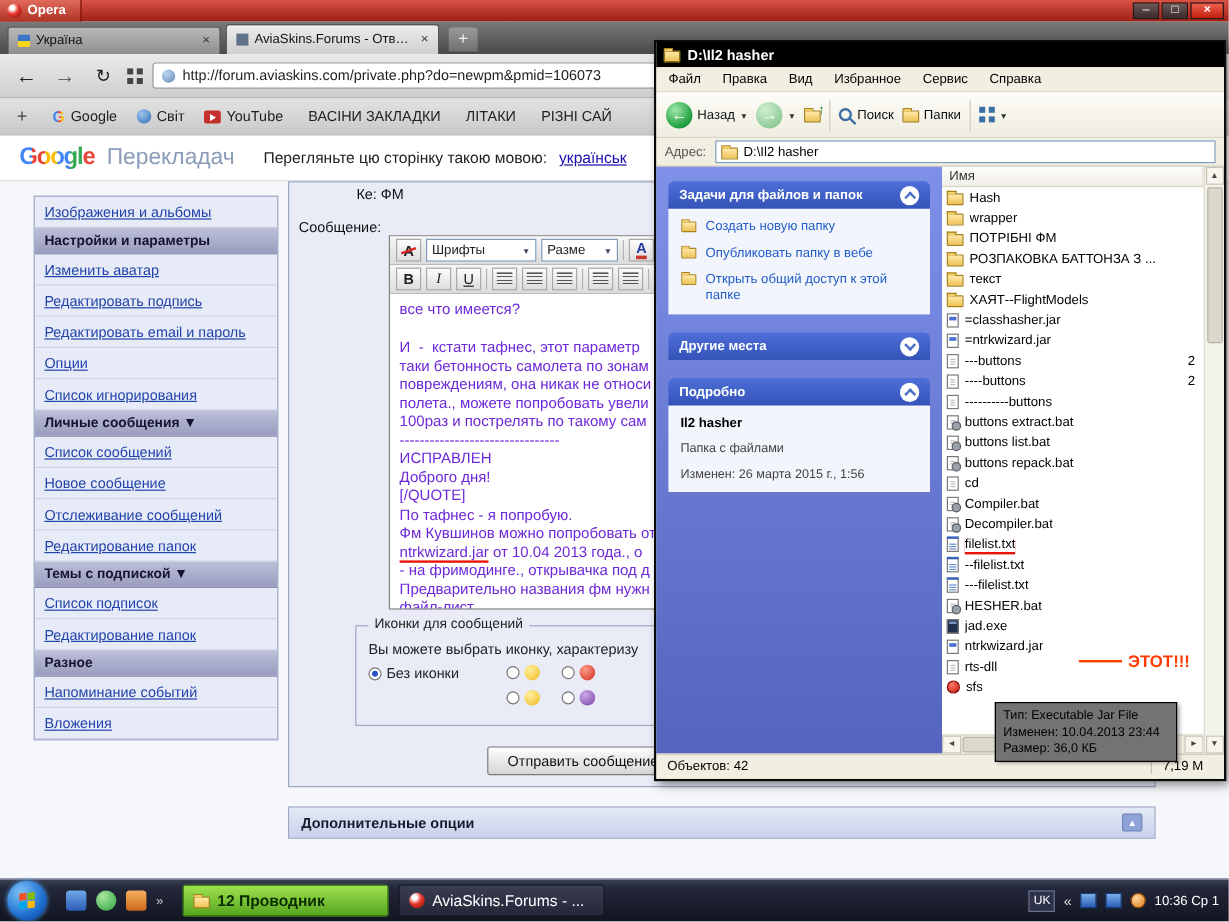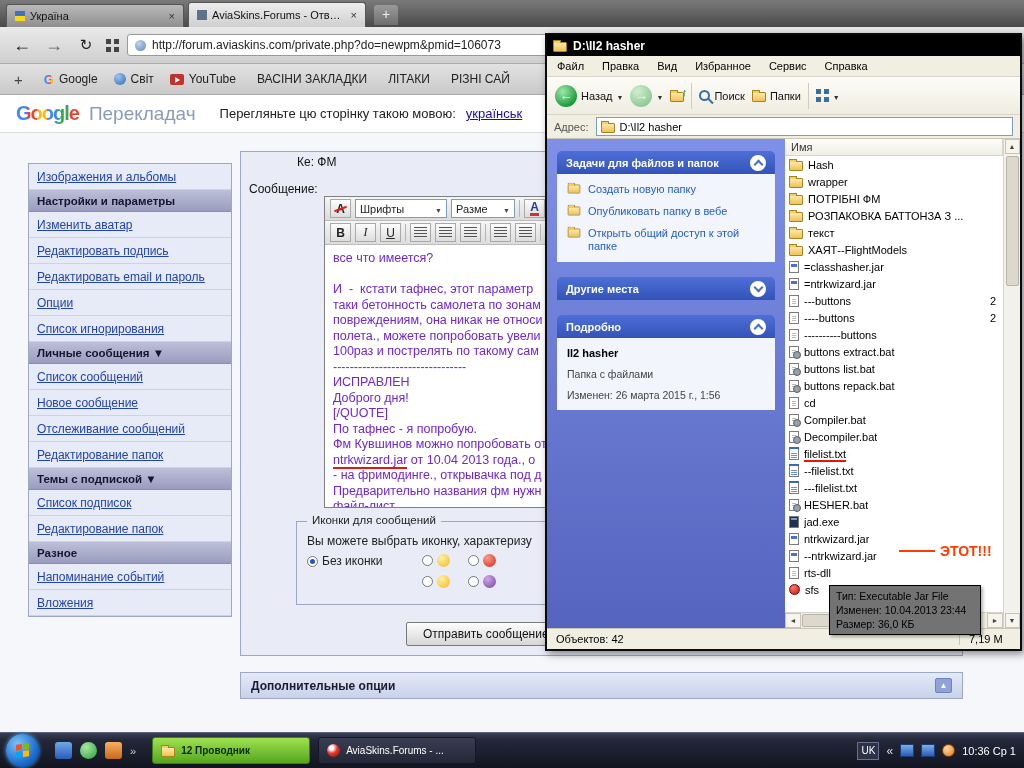--- a/index.html
+++ b/index.html
@@ -189,39 +189,50 @@
 .orb-flag { position:absolute; left:10px; top:10px; width:13px; height:13px; display:grid; grid-template-columns:6px 6px; grid-template-rows:6px 6px; gap:1px; transform:skewY(-6deg); }
 .orb-flag i:nth-child(1){background:#F35325;} .orb-flag i:nth-child(2){background:#81BC06;}
 .orb-flag i:nth-child(3){background:#05A6F0;} .orb-flag i:nth-child(4){background:#FFBA08;}
 .ql { display:flex; align-items:center; gap:8px; padding:0 8px; }
 .qli { width:17px; height:17px; border-radius:3px; flex:none; }
 .qli.blue { background:linear-gradient(#6FA8E8,#2A5CB8); }
 .qli.green { background:radial-gradient(circle at 35% 30%,#A8E8A0,#2A9E3A); border-radius:50%; }
 .qli.orange { background:linear-gradient(#F8B060,#C86818); }
 .ql-more { color:#CCC; font-size:11px; }
 .ql-more::before { content:"»"; }
-.task-btn { height:27px; width:158px; margin-left:8px; border-radius:3px; display:flex; align-items:center; gap:6px; padding:0 8px; font-size:10px; color:#fff; white-space:nowrap; overflow:hidden; border:1px solid #151724; background:linear-gradient(#3A3E52,#242738); }
+.task-btn { height:27px; width:172px; margin-left:8px; border-radius:3px; display:flex; align-items:center; gap:6px; padding:0 8px; font-size:13px; color:#fff; white-space:nowrap; overflow:hidden; border:1px solid #151724; background:linear-gradient(#3A3E52,#242738); }
 .task-btn.active { background:linear-gradient(#9FE24F,#56A61F); border-color:#3E7F12; color:#0A2A00; font-weight:bold; }
 .tb-ic { flex:none; }
 .opera-mini { width:13px; height:13px; border-radius:50%; background:radial-gradient(circle at 35% 30%,#fff 15%,#E8372C 45%,#7E0F05); }
 .tray { margin-left:auto; display:flex; align-items:center; gap:7px; padding-right:8px; }
 .lang { width:22px; height:18px; background:#2E3248; border:1px solid #6B7090; color:#fff; font-size:10px; text-align:center; line-height:16px; }
 .tray-collapse { color:#DDD; font-size:12px; }
 .tray-collapse::before { content:"«"; }
 .tri { width:14px; height:13px; flex:none; }
 .tri.blue { background:linear-gradient(#7AB0E8,#2A5CB8); border:1px solid #1A3C78; }
 .tri.clockic { width:13px; height:13px; border-radius:50%; background:radial-gradient(circle at 35% 30%,#FFD9A0,#E07818); border:1px solid #8A4808; }
 .clock { color:#fff; font-size:11px; white-space:nowrap; }
 </style>
 </head>
 <body>
 
 <div class="screen">
 
   <div class="opera">
+    <div class="o-title">
+      <div class="o-logo-tab">
+        <span class="o-logo"></span>
+        <span class="o-title-text">Opera</span>
+      </div>
+      <div class="o-winbtns">
+        <span class="wb min"></span>
+        <span class="wb max"></span>
+        <span class="wb close"></span>
+      </div>
+    </div>
 
     <div class="o-tabs">
       <div class="tab">
         <span class="fav ua"></span>
         <span class="tab-label">Україна</span>
         <span class="tab-close"></span>
       </div>
       <div class="tab active">
         <span class="fav avia"></span>
         <span class="tab-label">AviaSkins.Forums - Ответит</span>
@@ -727,25 +738,20 @@
               <span class="fname">jad.exe</span>
               <span class="fsize"></span>
             </div>
 
             <div class="file-row">
               <span class="ic jar"></span>
               <span class="fname">ntrkwizard.jar</span>
               <span class="fsize"></span>
             </div>
 
-            <div class="file-row arrow">
-              <span class="ic jar"></span>
-              <span class="fname">--ntrkwizard.jar</span>
-              <span class="fsize"></span>
-            </div>
 
             <div class="file-row">
               <span class="ic file"></span>
               <span class="fname">rts-dll</span>
               <span class="fsize"></span>
             </div>
 
             <div class="file-row">
               <span class="ic sfs"></span>
               <span class="fname">sfs</span>

